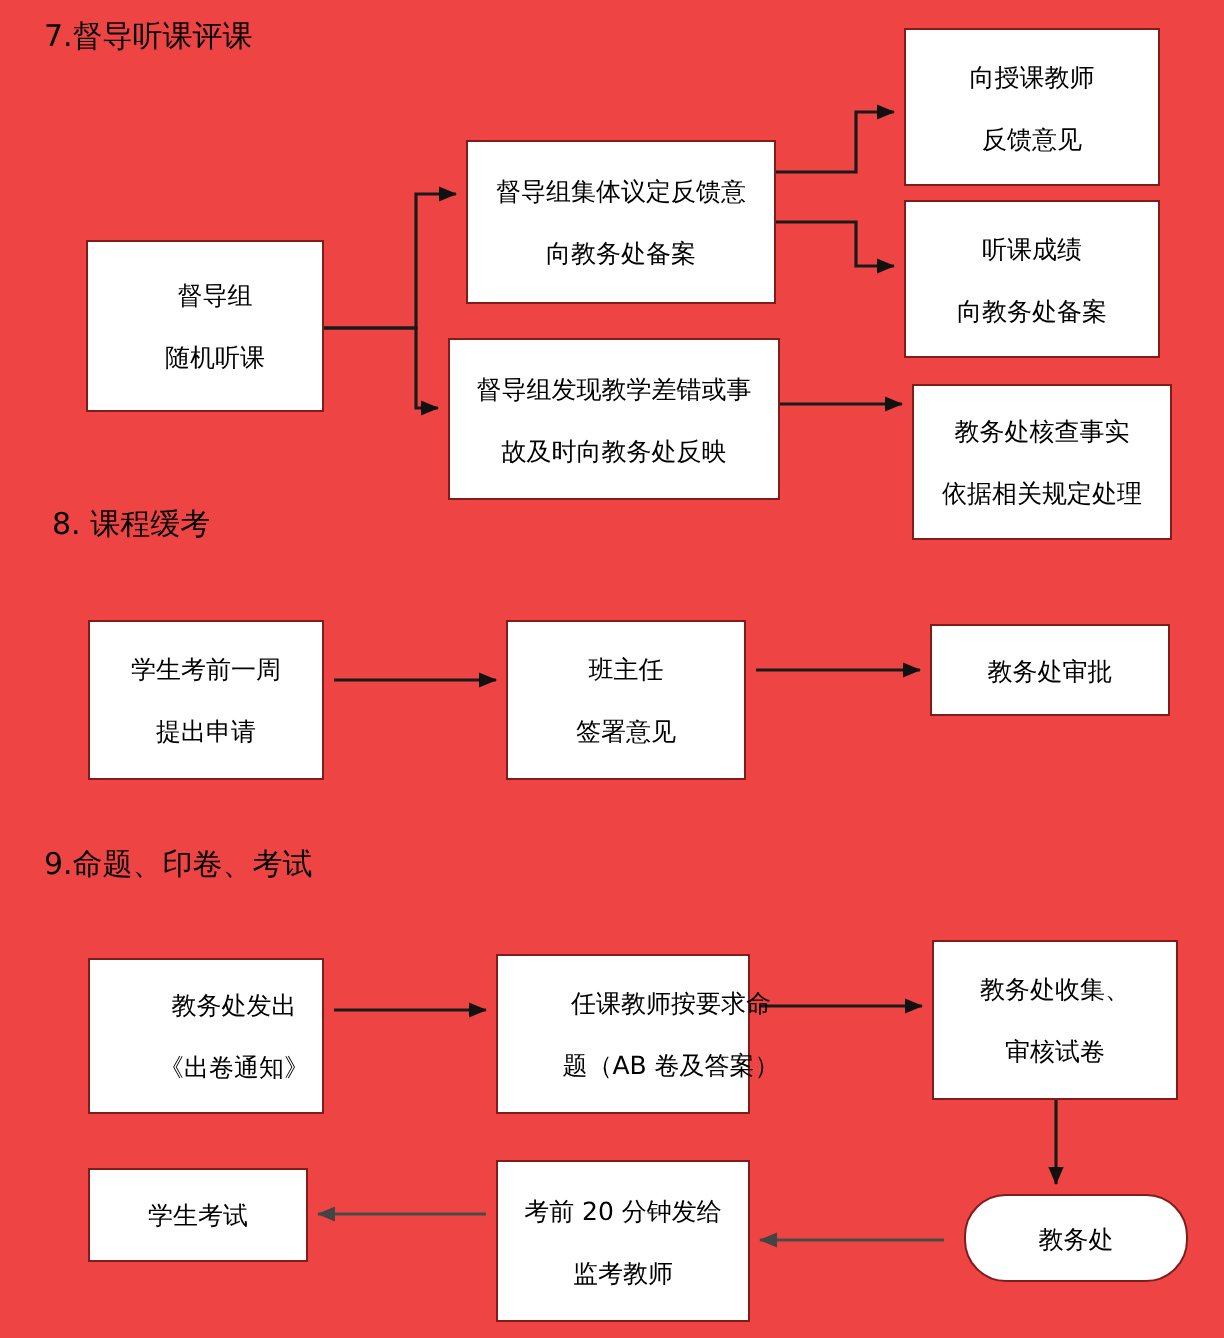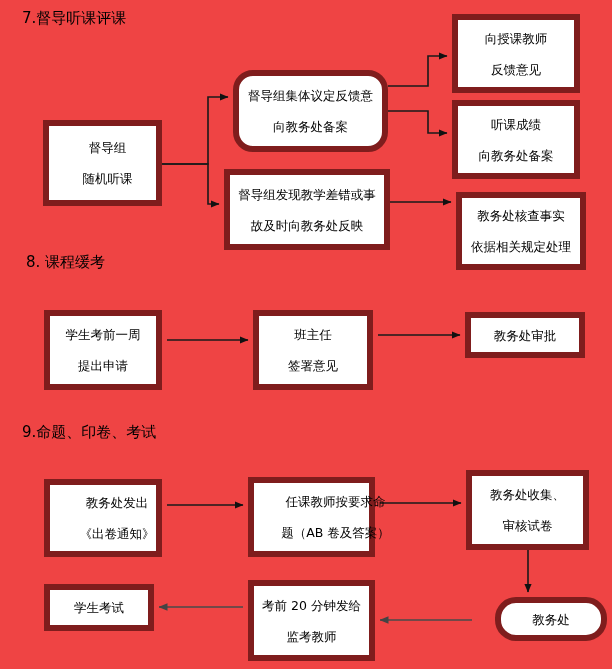--- a/index.html
+++ b/index.html
@@ -23,21 +23,21 @@
     position: absolute;
     font-size: 15px;
     line-height: 20px;
     color: #000000;
     white-space: nowrap;
     letter-spacing: 0px;
   }
   .node {
     position: absolute;
     box-sizing: border-box;
-    border: 6px solid #7f1d1d;
+    border: 1px solid #7f1d1d;
     background: #ffffff;
     display: flex;
     flex-direction: column;
     align-items: center;
     justify-content: center;
     text-align: center;
   }
   .node .line {
     font-size: 12.5px;
     line-height: 15px;
@@ -92,21 +92,21 @@
         <path d="M472,620 L380,620" fill="none" stroke="#4a4a4a" stroke-width="1.6" marker-end="url(#ah-left)"></path>
         <path d="M243,607 L159,607" fill="none" stroke="#4a4a4a" stroke-width="1.6" marker-end="url(#ah-left)"></path>
       </g>
   </svg>
 
   <div id="node-layer">
       <div class="node two-line" style="left: 43px; top: 120px; width: 119px; height: 86px; padding-left: 10px;">
         <div class="line">督导组</div>
         <div class="line">随机听课</div>
       </div>
-      <div class="node two-line" style="left: 233px; top: 70px; width: 155px; height: 82px; border-radius: 20px;">
+      <div class="node two-line" style="left: 233px; top: 70px; width: 155px; height: 82px;">
         <div class="line">督导组集体议定反馈意</div>
         <div class="line">向教务处备案</div>
       </div>
       <div class="node two-line" style="left: 224px; top: 169px; width: 166px; height: 81px;">
         <div class="line">督导组发现教学差错或事</div>
         <div class="line">故及时向教务处反映</div>
       </div>
       <div class="node two-line" style="left: 452px; top: 14px; width: 128px; height: 79px;">
         <div class="line">向授课教师</div>
         <div class="line">反馈意见</div>
@@ -135,21 +135,21 @@
         <div class="line">《出卷通知》</div>
       </div>
       <div class="node two-line" style="left: 248px; top: 477px; width: 127px; height: 80px; padding-left: 48px;">
         <div class="line">任课教师按要求命</div>
         <div class="line">题（AB 卷及答案）</div>
       </div>
       <div class="node two-line" style="left: 466px; top: 470px; width: 123px; height: 80px;">
         <div class="line">教务处收集、</div>
         <div class="line">审核试卷</div>
       </div>
-      <div class="node" style="left: 495px; top: 597px; width: 112px; height: 44px; border-radius: 21px;">
+      <div class="node" style="left: 482px; top: 597px; width: 112px; height: 44px; border-radius: 21px;">
         <div class="line">教务处</div>
       </div>
       <div class="node two-line" style="left: 248px; top: 580px; width: 127px; height: 81px;">
         <div class="line">考前 20 分钟发给</div>
         <div class="line">监考教师</div>
       </div>
       <div class="node" style="left: 44px; top: 584px; width: 110px; height: 47px;">
         <div class="line">学生考试</div>
       </div>
     </div>

